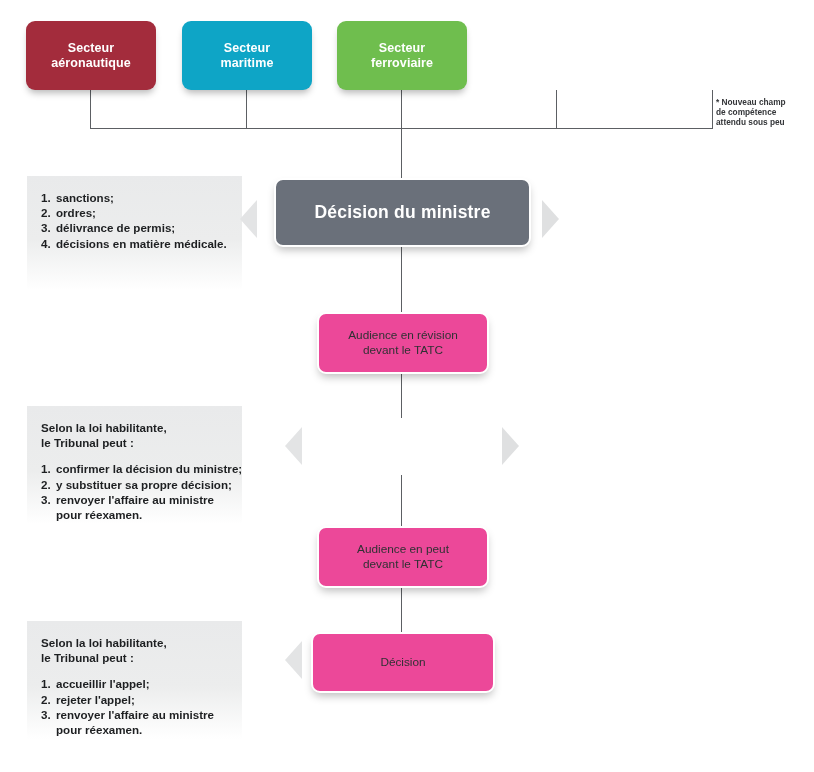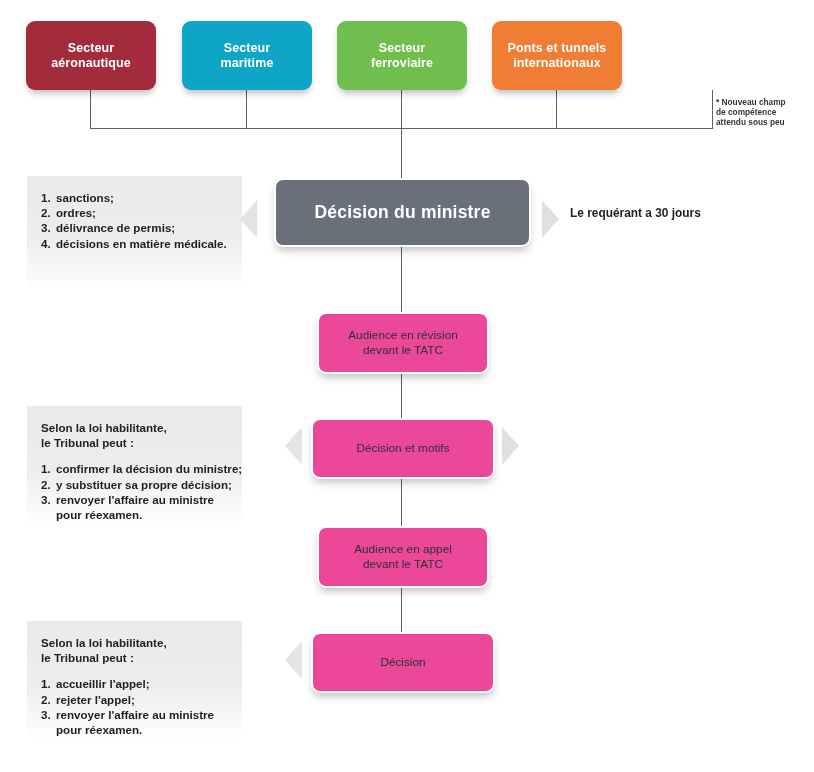--- a/index.html
+++ b/index.html
@@ -133,26 +133,20 @@
     </span>
   </div>
 
   <div class="sector" style="left:337px; top:21px; width:130px; height:69px; background:#6fbe4e;">
     <span>
       <div>Secteur</div>
       <div>ferroviaire</div>
     </span>
   </div>
 
-  <div class="sector" style="left:492px; top:21px; width:130px; height:69px; background:#ef7d33;">
-    <span>
-      <div>Ponts et tunnels</div>
-      <div>internationaux</div>
-    </span>
-  </div>
 
 
   <div class="vline" style="left:90px; top:90px; height:39px;"></div>
   <div class="vline" style="left:246px; top:90px; height:39px;"></div>
   <div class="vline" style="left:401px; top:90px; height:39px;"></div>
   <div class="vline" style="left:556px; top:90px; height:39px;"></div>
   <div class="vline" style="left:712px; top:90px; height:39px;"></div>
 
   <div class="hline" style="left:90px; top:128px; width:623px;"></div>
 
@@ -189,21 +183,20 @@
 
   <div class="node primary" style="left:274px; top:178px; width:253px; height:65px;">
     <span>
       <div>Décision du ministre</div>
     </span>
   </div>
 
   <div class="arrow right" style="left:542px; top:200px;"></div>
 
   <div class="note" style="left:570px; top:205px;">
-    <div>Le requérant a 30 jours</div>
   </div>
 
   <div class="vline" style="left:401px; top:243px; height:70px;"></div>
 
   <div class="node secondary" style="left:317px; top:312px; width:168px; height:58px;">
     <span>
       <div>Audience en révision</div>
       <div>devant le TATC</div>
     </span>
   </div>
@@ -227,34 +220,29 @@
       <li>
         <span class="num">3.</span>
         <span>renvoyer l'affaire au ministre</span>
         <span class="cont">pour réexamen.</span>
       </li>
     </ol>
   </div>
 
   <div class="arrow left" style="left:285px; top:427px;"></div>
 
-  <div class="node secondary" style="left:311px; top:418px; width:180px; height:57px;">
-    <span>
-      <div>Décision et motifs</div>
-    </span>
-  </div>
 
   <div class="arrow right" style="left:502px; top:427px;"></div>
 
 
   <div class="vline" style="left:401px; top:475px; height:52px;"></div>
 
   <div class="node secondary" style="left:317px; top:526px; width:168px; height:58px;">
     <span>
-      <div>Audience en appel</div>
+      <div>Audience en peut</div>
       <div>devant le TATC</div>
     </span>
   </div>
 
   <div class="vline" style="left:401px; top:584px; height:48px;"></div>
 
   <div class="panel" style="left:27px; top:621px; width:215px; height:118px;">
     <div class="lead">
       <div>Selon la loi habilitante,</div>
       <div>le Tribunal peut :</div>

